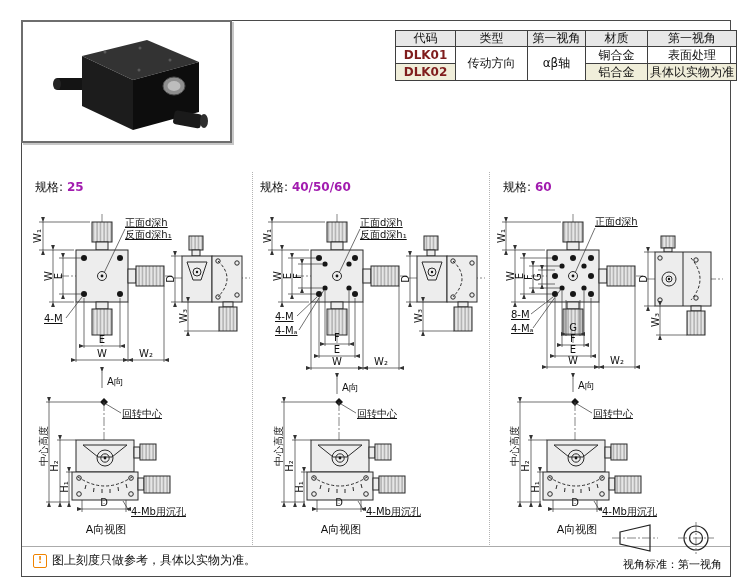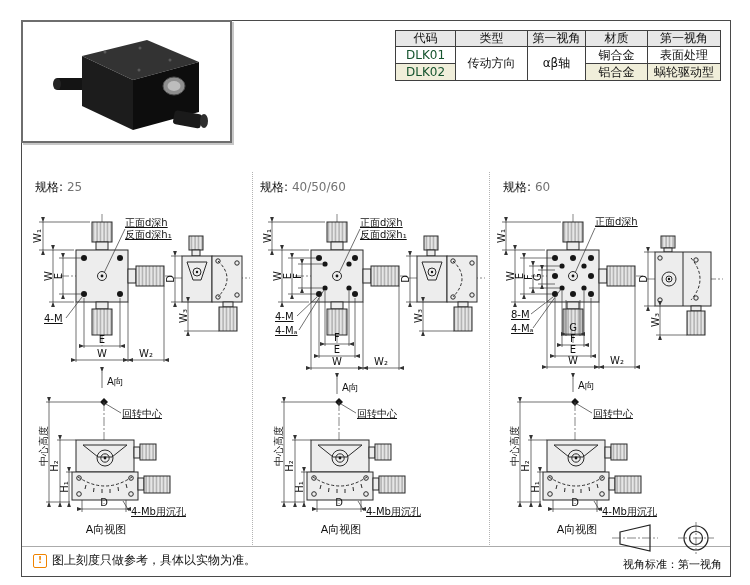--- a/index.html
+++ b/index.html
@@ -5,25 +5,25 @@
   html,body{margin:0;padding:0;background:#fff;}
   body{font-family:"DejaVu Sans","Liberation Sans",sans-serif;color:#111;}
   #stage{position:relative;width:742px;height:585px;background:#fff;overflow:hidden;}
   .frame{position:absolute;left:21px;top:20px;width:710px;height:557px;border:1px solid #4a4a4a;box-sizing:border-box;}
   .photo-box{position:absolute;left:21px;top:20px;width:211px;height:123px;background:#fff;border:2px solid #6e6e6e;box-sizing:border-box;box-shadow:2px 2px 0 rgba(0,0,0,.22);display:flex;align-items:center;justify-content:center;}
   
   .spec-table{position:absolute;left:395px;top:30px;border-collapse:collapse;font-size:12px;table-layout:fixed;}
   .spec-table th,.spec-table td{border:1px solid #3f3f3f;text-align:center;padding:0 2px;line-height:15px;white-space:nowrap;overflow:hidden;}
   .spec-table th{background:#e7e7e7;font-weight:normal;height:15px;}
   .spec-table td{height:16px;}
-  .code{color:#14532d;font-weight:normal;}
+  .code{color:#7f1d1d;font-weight:bold;}
   .row-alt td{background:#f0eeda;}
   
   .spec{position:absolute;top:179px;font-size:12px;}
-  .spec b{font-weight:normal;color:#737373;}
+  .spec b{font-weight:bold;color:#a21caf;}
   .sep{position:absolute;top:172px;height:373px;border-left:1px dotted #b3b3b3;width:0;}
   
   .dw{position:absolute;top:206px;}
   svg text{font-family:"DejaVu Sans","Liberation Sans",sans-serif;font-size:10px;fill:#111;}
   .t11{font-size:11px;}
   .mid{text-anchor:middle;}
   .vm{dominant-baseline:central;}
   .u{text-decoration:underline;}
   .ol{fill:#ededed;stroke:#2b2b2b;stroke-width:1;}
   .th{fill:none;stroke:#2b2b2b;stroke-width:1;}
@@ -96,21 +96,21 @@
     <tr>
       <td class="code">DLK01</td>
       <td rowspan="2" class="merged">传动方向</td>
       <td rowspan="2" class="merged">αβ轴</td>
       <td>铜合金</td>
       <td>表面处理</td>
     </tr>
     <tr class="row-alt">
       <td class="code">DLK02</td>
       <td>铝合金</td>
-      <td>蜗轮驱动型</td>
+      <td>具体以实物为准</td>
     </tr>
   </tbody>
     </table>
 
   <div class="spec" style="left:35px"><span>规格:</span> <b>25</b></div>
   <div class="spec" style="left:260px"><span>规格:</span> <b>40/50/60</b></div>
   <div class="spec" style="left:503px"><span>规格:</span> <b>60</b></div>
   <div class="sep" style="left:252px"></div>
   <div class="sep" style="left:489px"></div>
 

